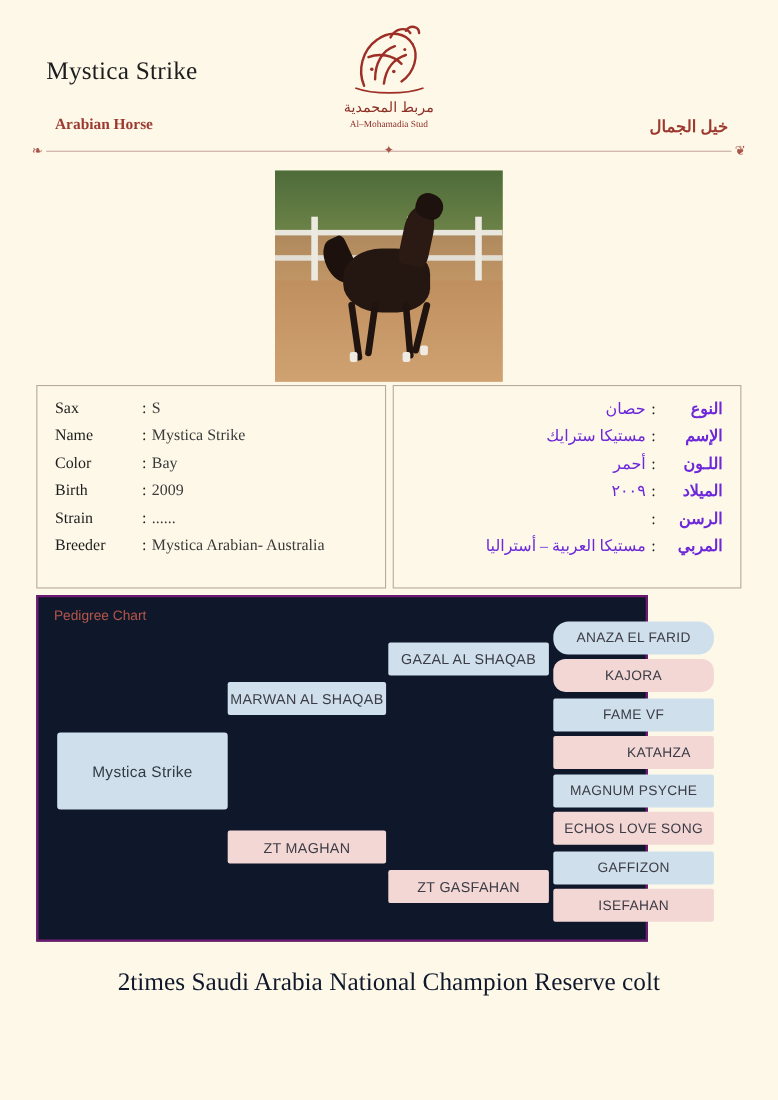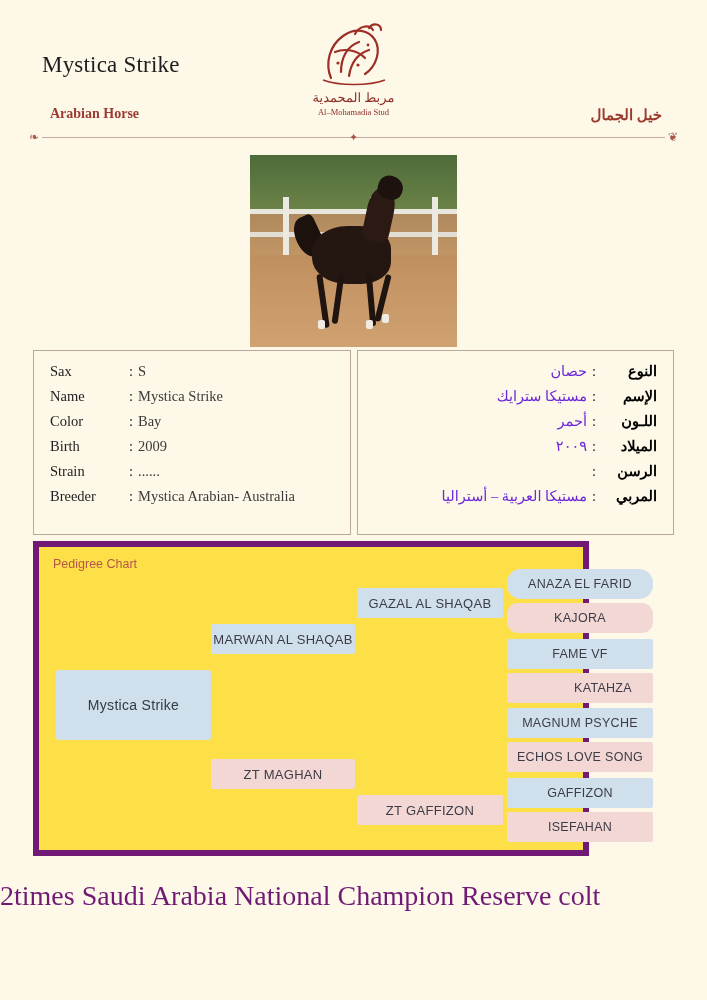--- a/index.html
+++ b/index.html
@@ -250,38 +250,38 @@
     color: #1d1d1d;
   }
   .row .v {
     color: #3a3a3a;
     font-family: "Liberation Serif", serif;
   }
   .info-right .row { justify-content: flex-start; font-size: 14.5px; }
   .info-right .row .k {
     width: 56px;
     font-weight: bold;
-    color: #000000;
+    color: #6d28d9;
     text-align: right;
   }
   .info-right .row .v {
     color: #6d28d9;
     font-weight: normal;
   }
 
   
   .pedigree {
     position: absolute;
     left: 33px;
     top: 541px;
     width: 556px;
     height: 315px;
-    border: 6px solid #701a75;
+    border: 2px solid #701a75;
     box-sizing: border-box;
-    background: #fde047;
+    background: #0f172a;
   }
   .pedigree-title {
     position: absolute;
     left: 14px;
     top: 10px;
     font-size: 12.5px;
     color: #b4564a;
     font-family: "Liberation Sans", sans-serif;
   }
   .ped-box {
@@ -338,24 +338,24 @@
   .gen3.f { top: 195px; background: #f3d7d5; }
   .gen3.g { top: 231px; background: #cfe0ec; }
   .gen3.h { top: 265px; background: #f3d7d5; }
 
   
   .footer {
     position: absolute;
     left: 0;
     right: 0;
     top: 880px;
-    text-align: left;
-    font-size: 28px;
-    font-family: "Liberation Serif", serif;
-    color: #701a75;
+    text-align: center;
+    font-size: 23px;
+    font-family: "Liberation Serif", serif;
+    color: #0f172a;
   }
 </style>
 </head>
 <body>
 
 <div class="page">
 
   <div class="header">
 
     <div class="horse-title">Mystica Strike</div>
@@ -483,21 +483,21 @@
 
   <div class="pedigree">
     <div class="pedigree-title">Pedigree Chart</div>
 
     <div class="ped-box gen0">Mystica Strike</div>
 
     <div class="ped-box gen1 sire">MARWAN AL SHAQAB</div>
     <div class="ped-box gen1 dam">ZT MAGHAN</div>
 
     <div class="ped-box gen2 g1">GAZAL AL SHAQAB</div>
-    <div class="ped-box gen2 g4">ZT GAFFIZON</div>
+    <div class="ped-box gen2 g4">ZT GASFAHAN</div>
 
     <div class="ped-box gen3 a">ANAZA EL FARID</div>
     <div class="ped-box gen3 b">KAJORA</div>
     <div class="ped-box gen3 c">FAME VF</div>
     <div class="ped-box gen3 d">KATAHZA</div>
     <div class="ped-box gen3 e">MAGNUM PSYCHE</div>
     <div class="ped-box gen3 f">ECHOS LOVE SONG</div>
     <div class="ped-box gen3 g">GAFFIZON</div>
     <div class="ped-box gen3 h">ISEFAHAN</div>
   </div>

